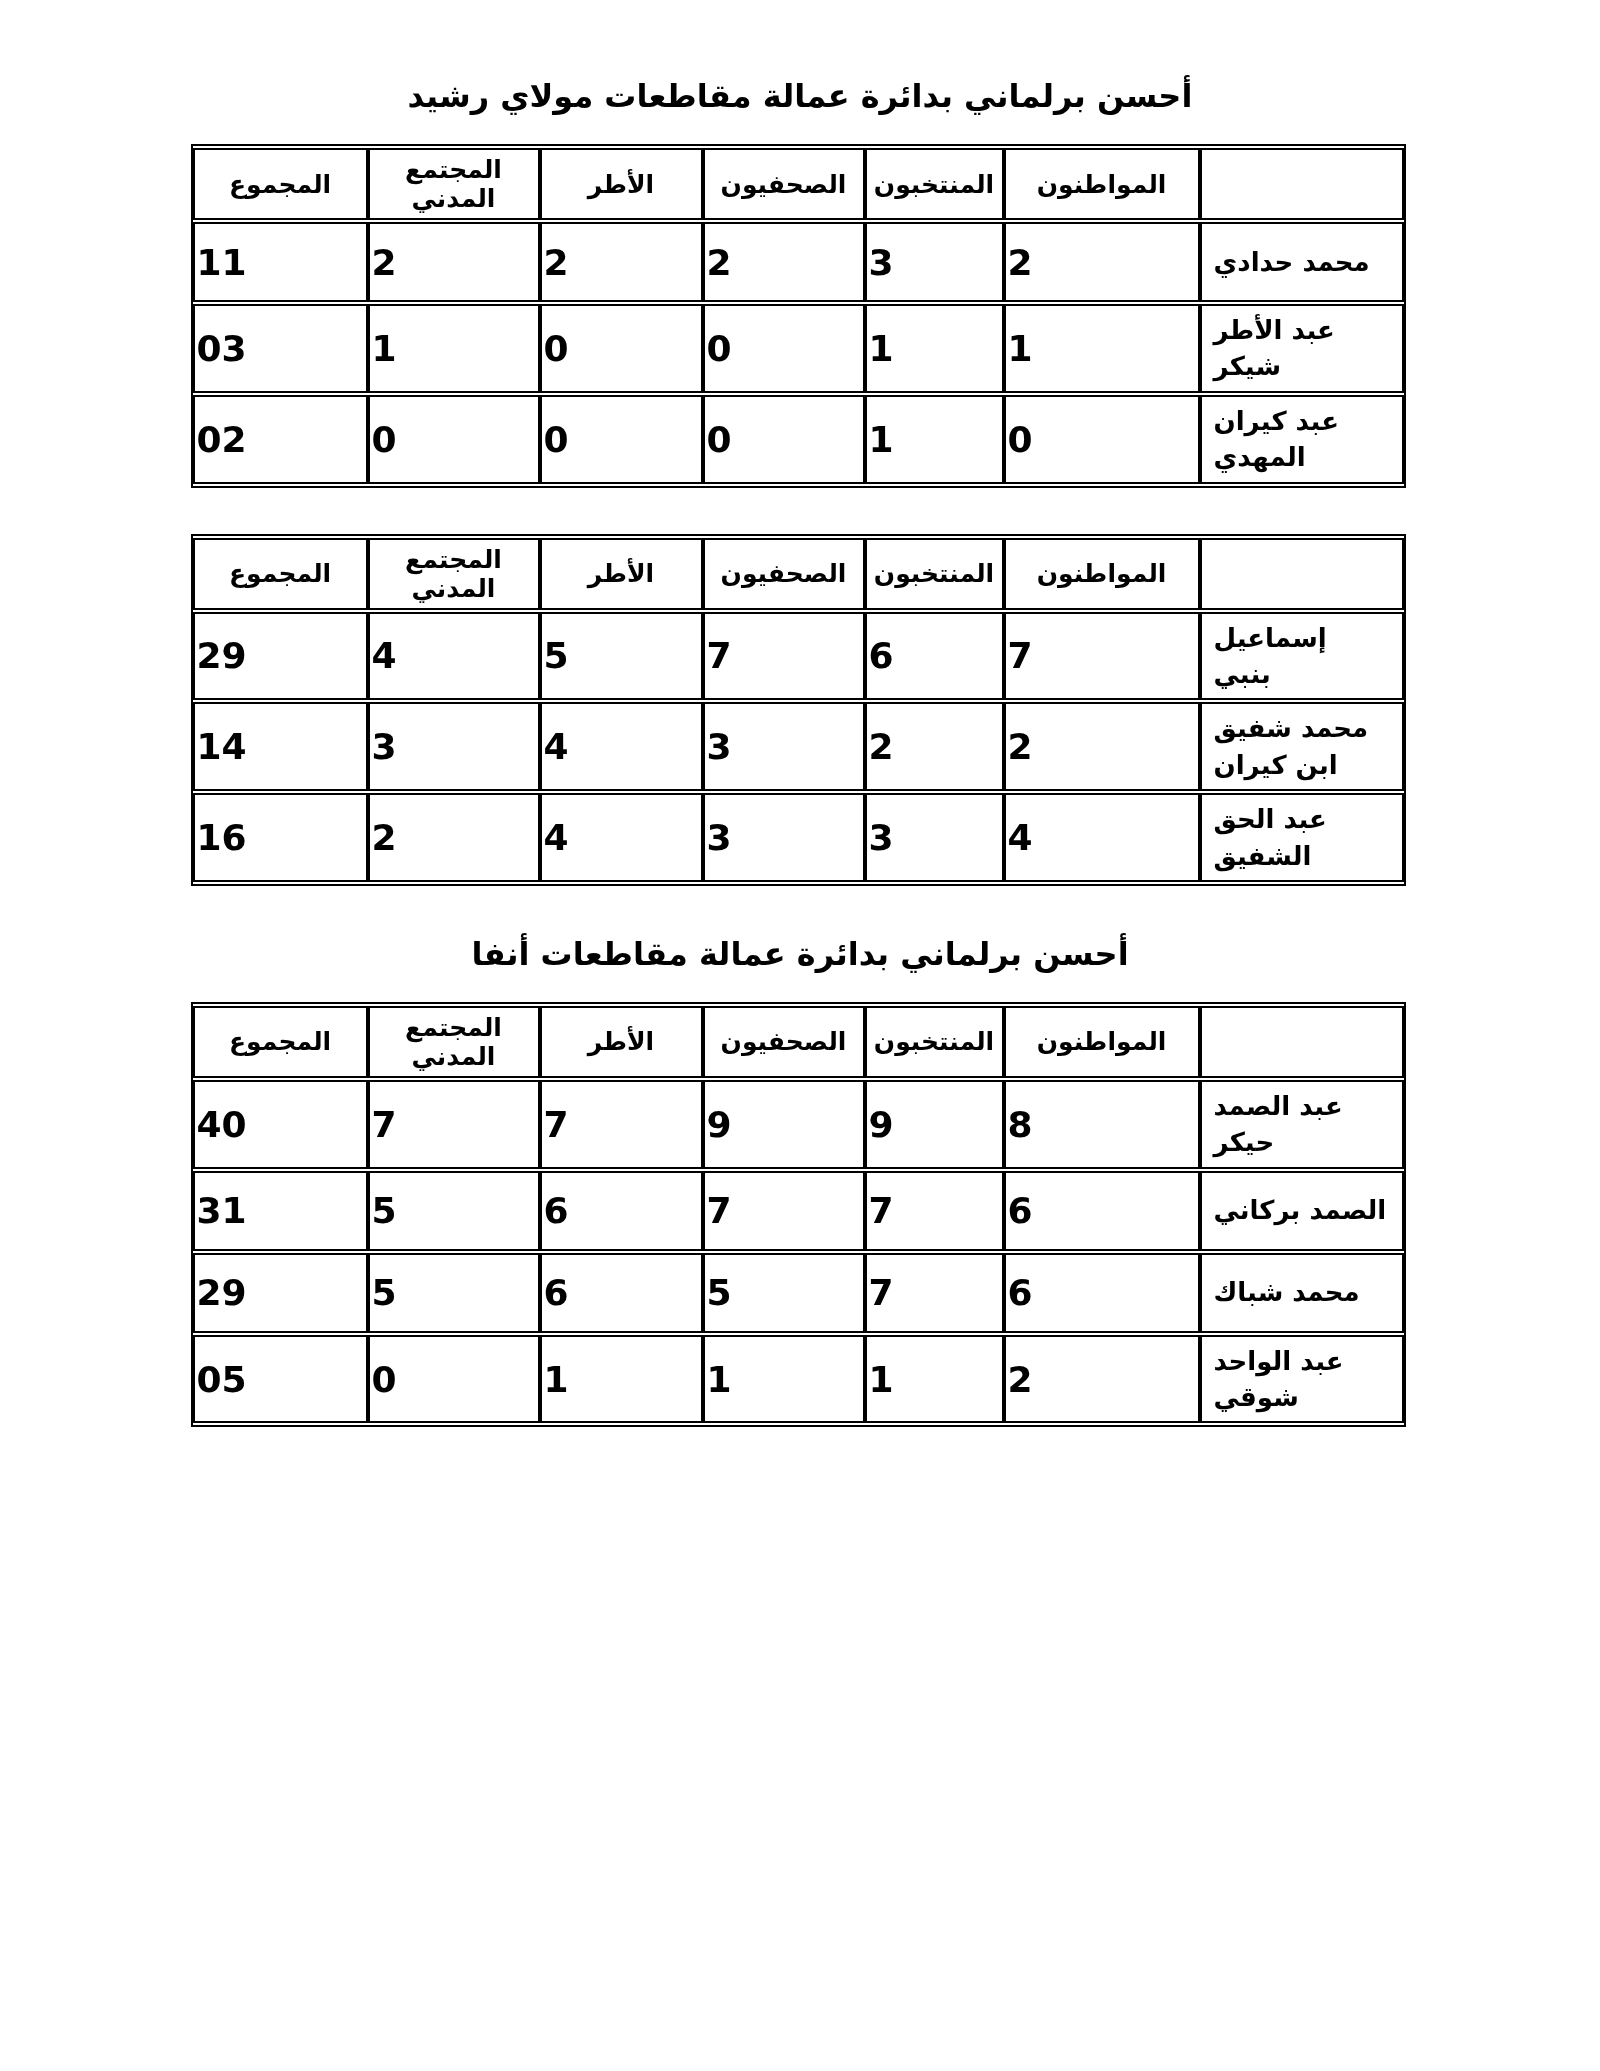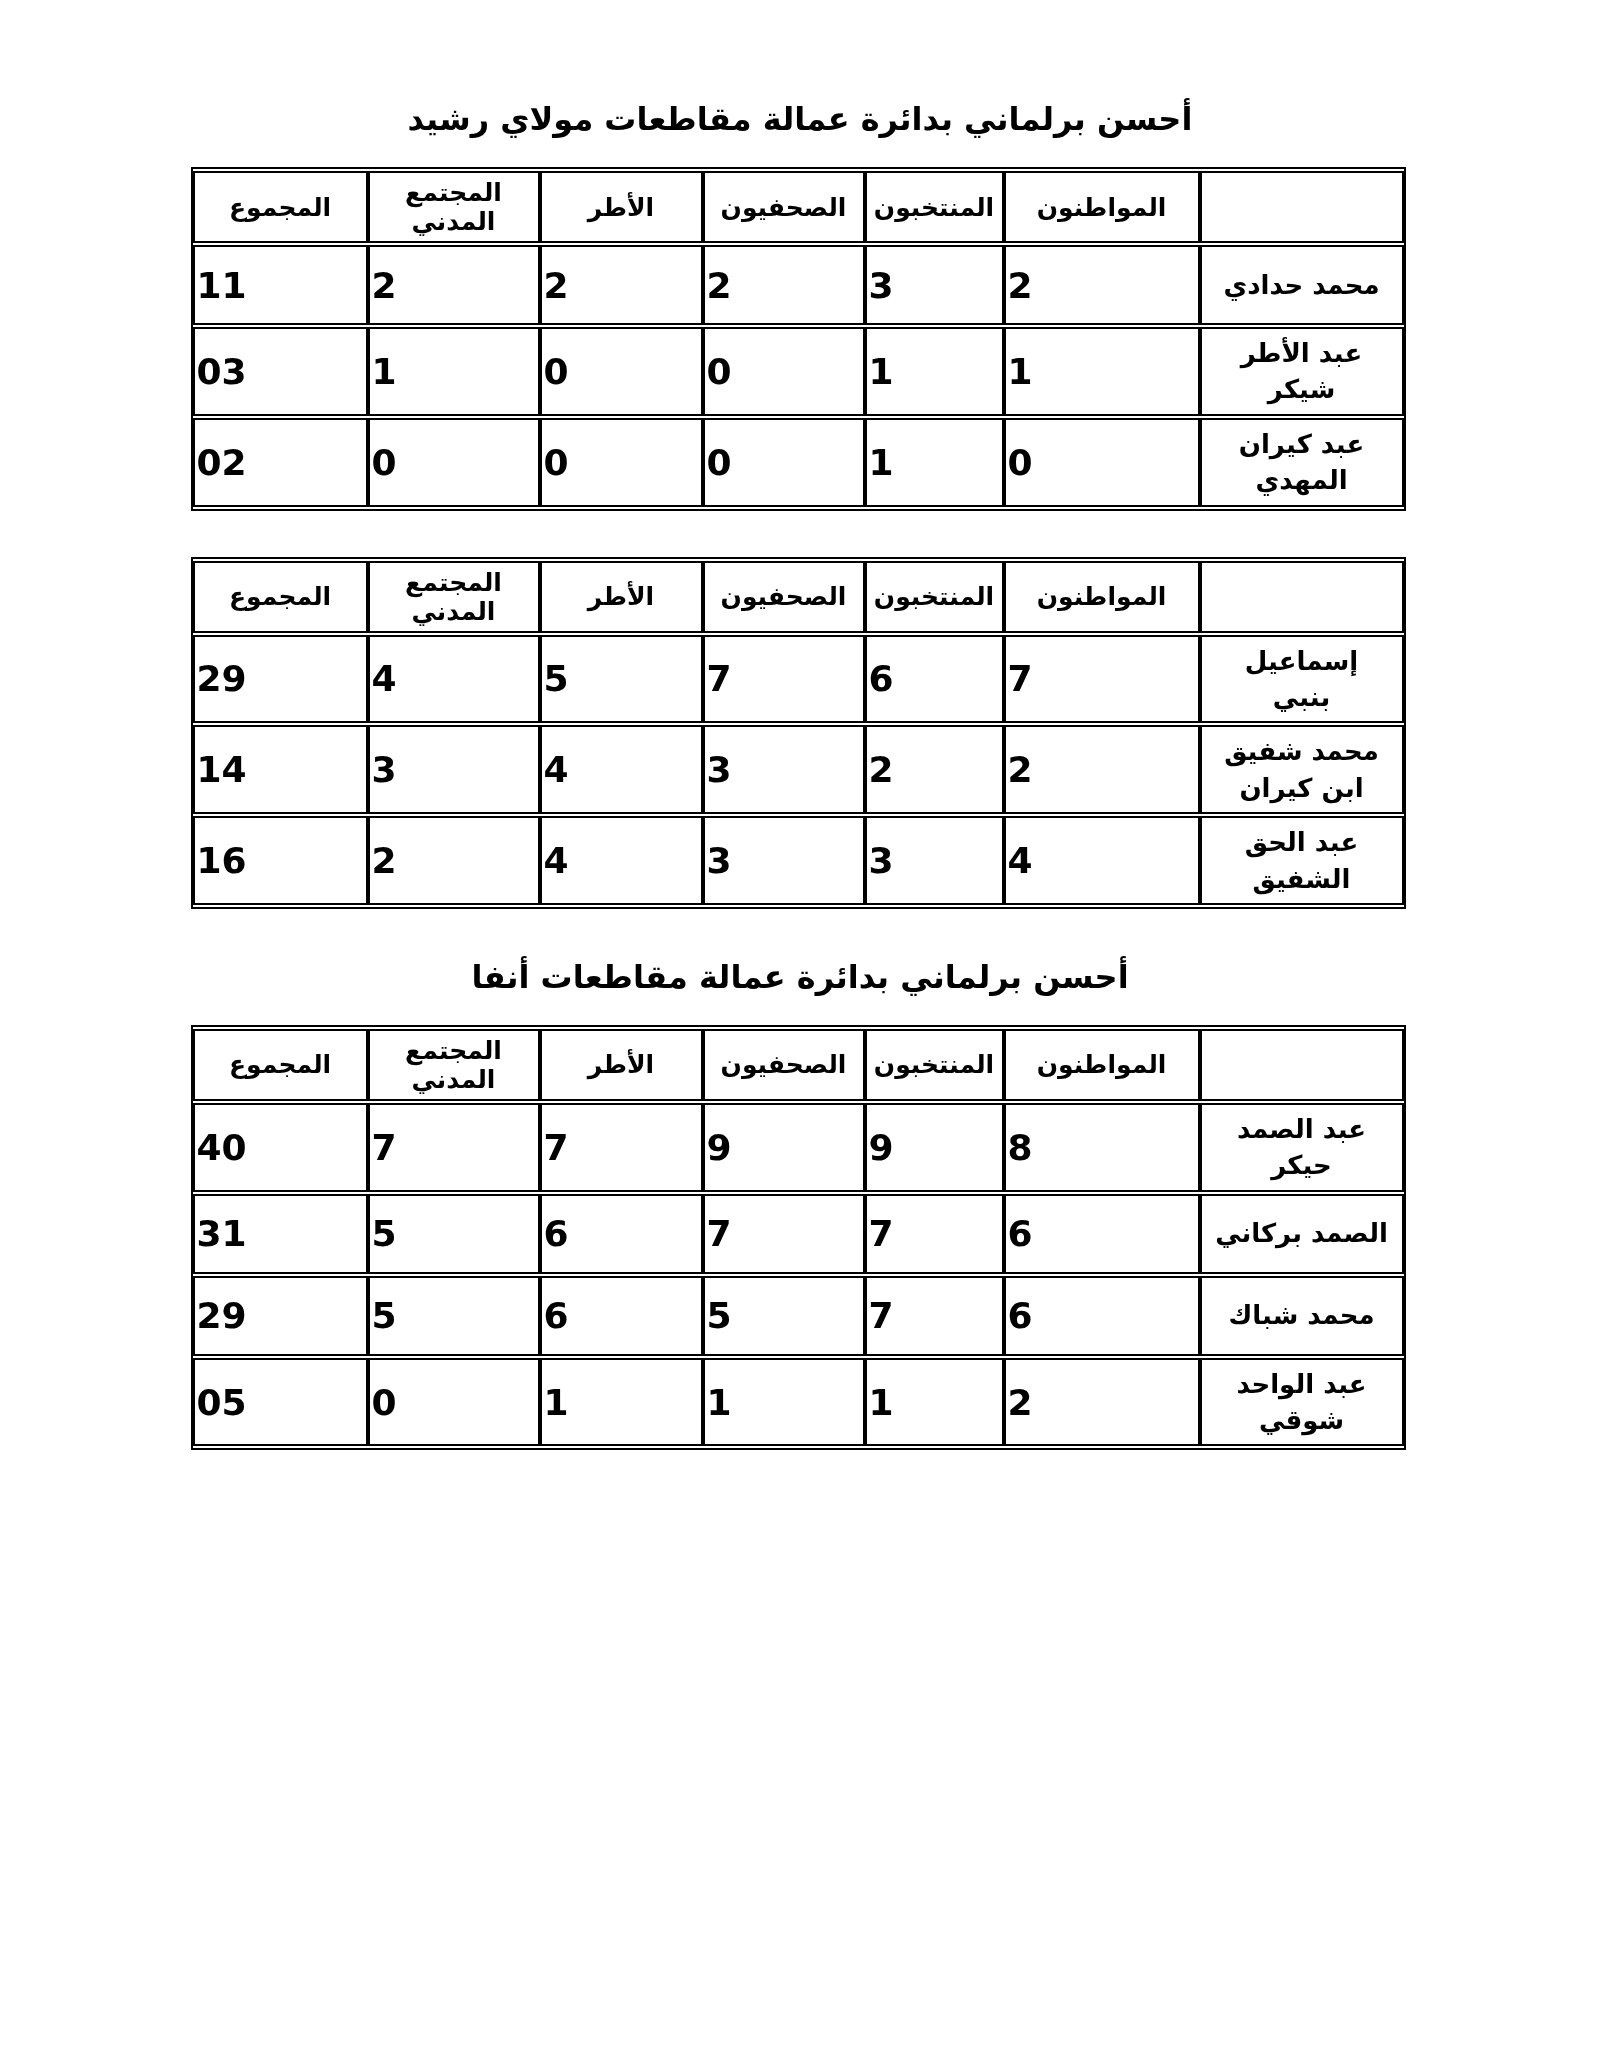--- a/index.html
+++ b/index.html
@@ -10,21 +10,21 @@
     font-family: "DejaVu Sans", sans-serif;
   }
   body {
     width: 1600px;
     height: 2071px;
     overflow: hidden;
   }
   .page {
     width: 1211px;
     margin: 0 auto;
-    padding-top: 97px;
+    padding-top: 74px;
     direction: rtl;
   }
   .table-title {
     font-size: 32px;
     font-weight: bold;
     text-align: center;
     line-height: 44px;
     margin: 0 0 26px 0;
     direction: rtl;
   }
@@ -50,21 +50,21 @@
     font-weight: bold;
     text-align: center;
     vertical-align: middle;
     padding: 4px 4px;
     margin-top: 41px;
   }
   td.name-cell {
     height: 64px;
     font-size: 26px;
     font-weight: bold;
-    text-align: center;
+    text-align: left;
     vertical-align: middle;
     padding: 6px 12px;
     line-height: 1.4;
   }
   td.value-cell {
     height: 64px;
     font-size: 36px;
     font-weight: bold;
     text-align: left;
     vertical-align: middle;

